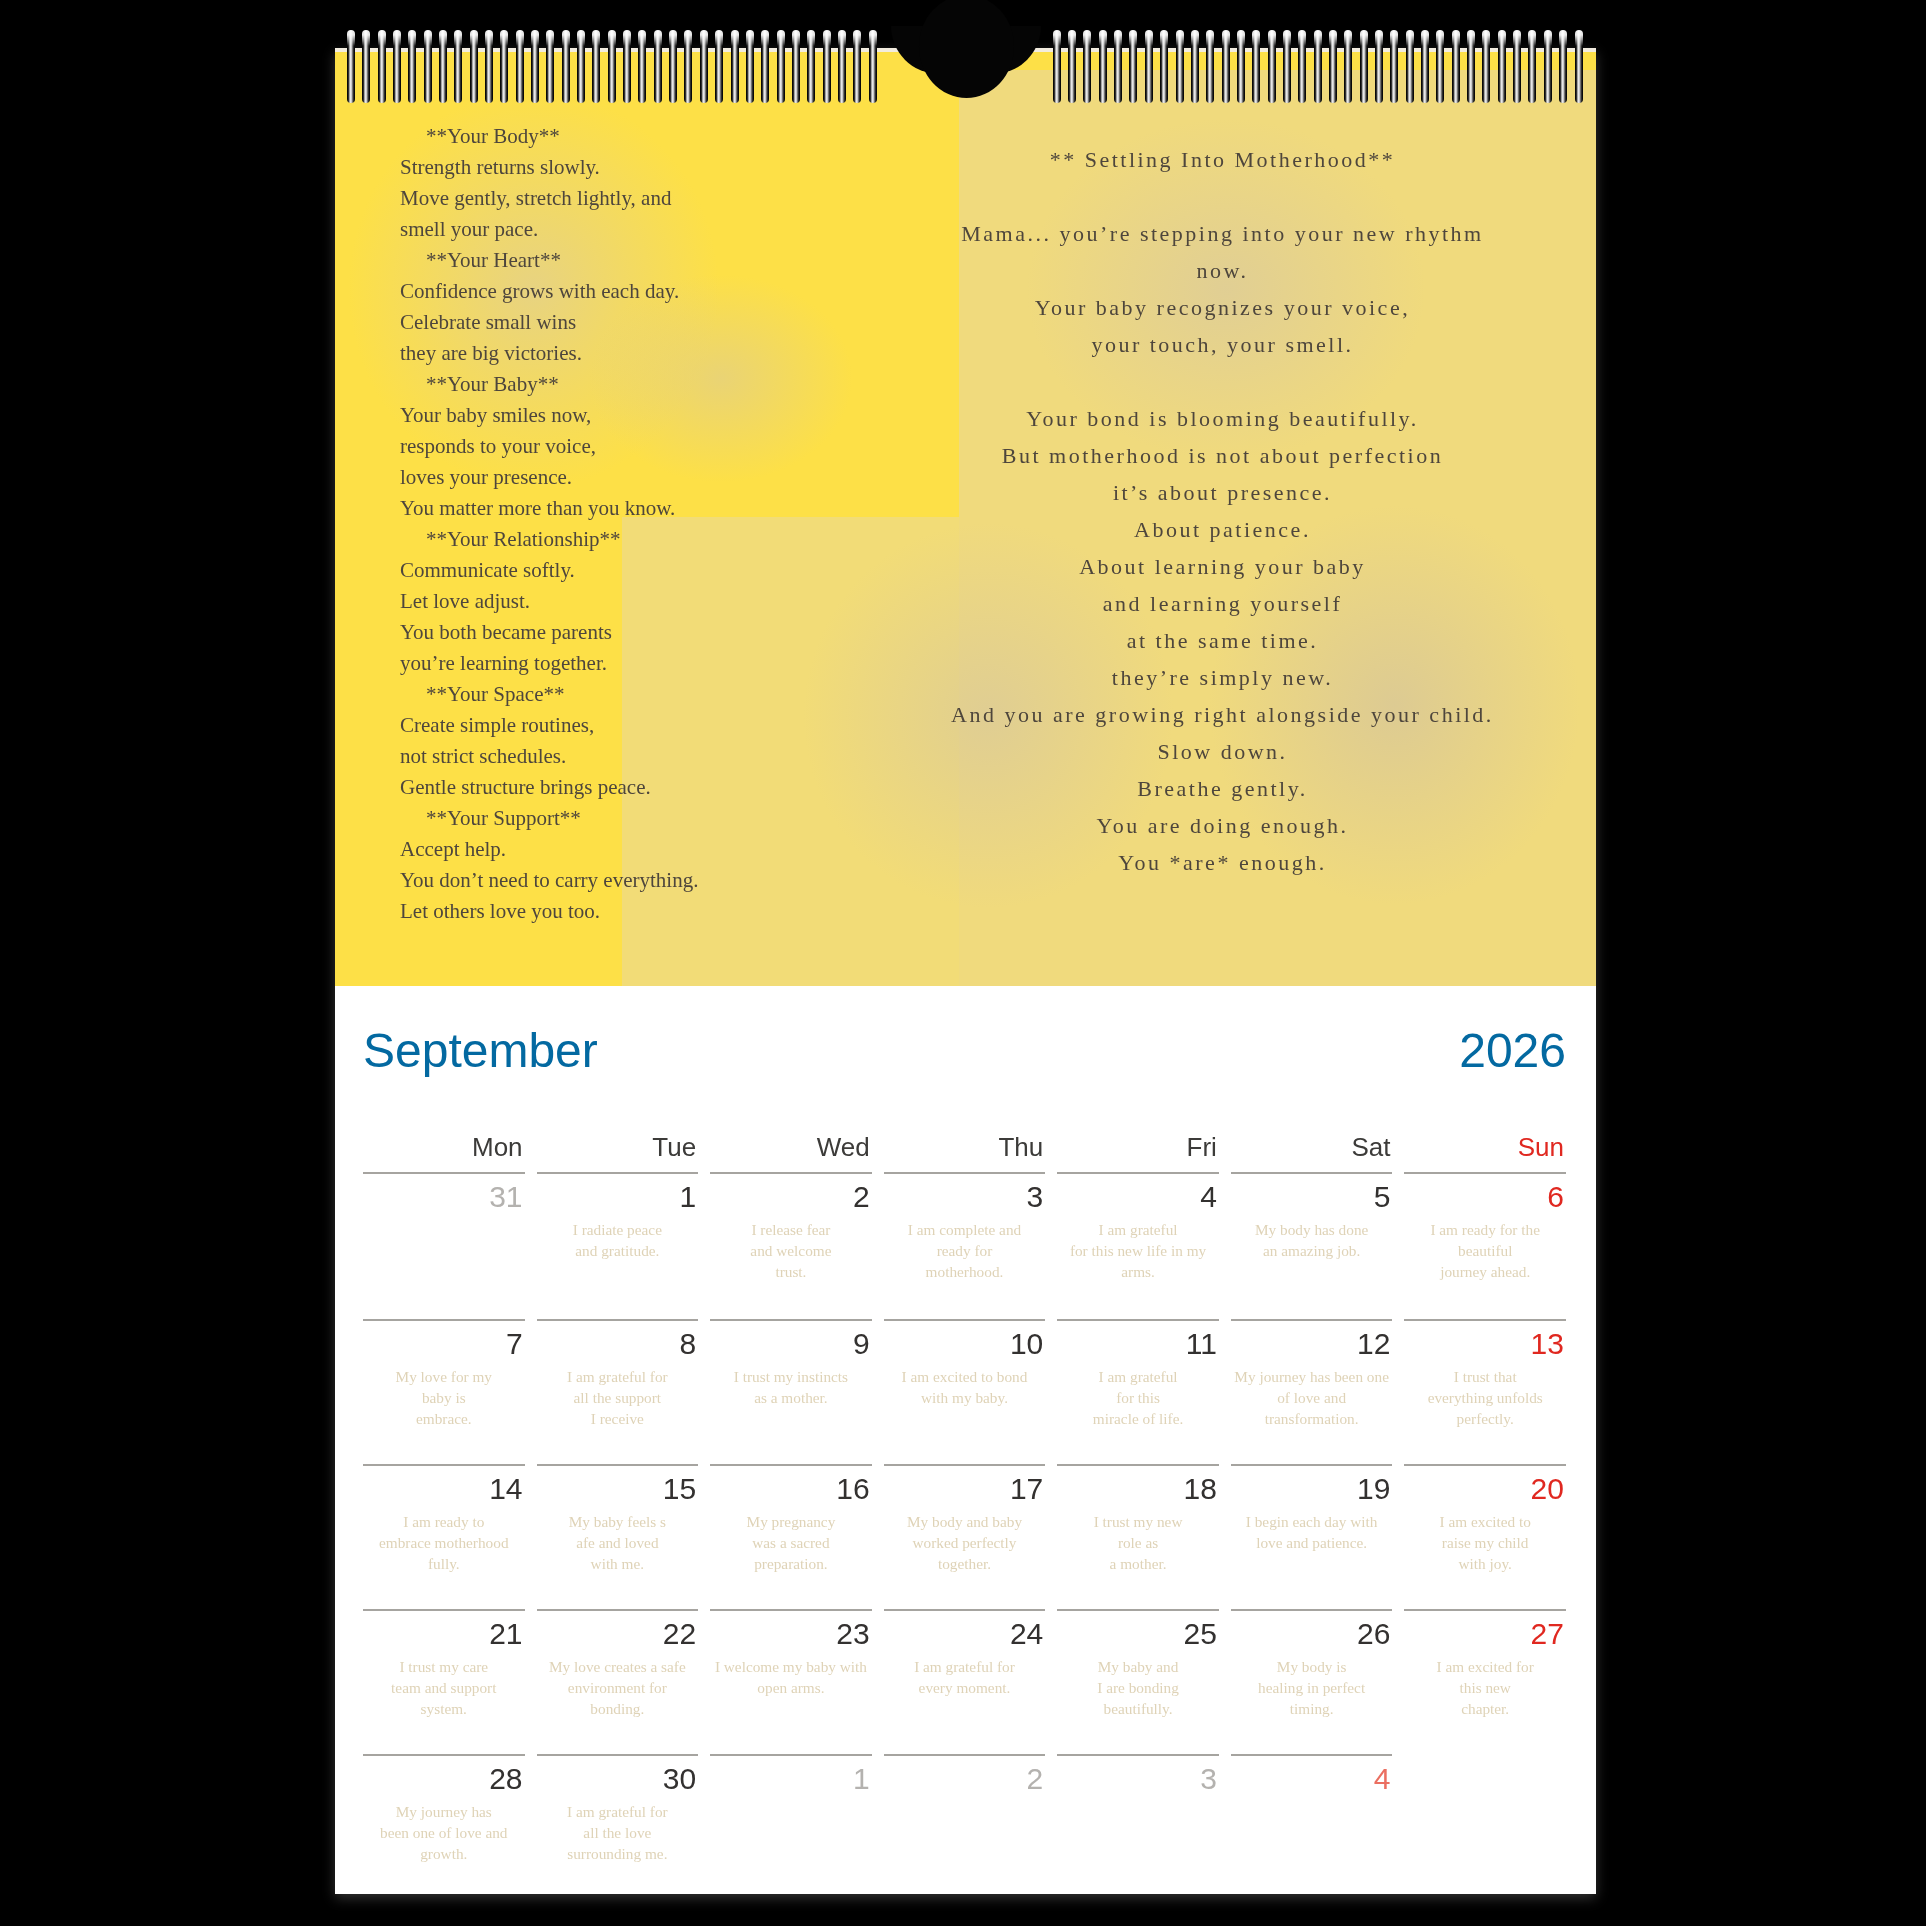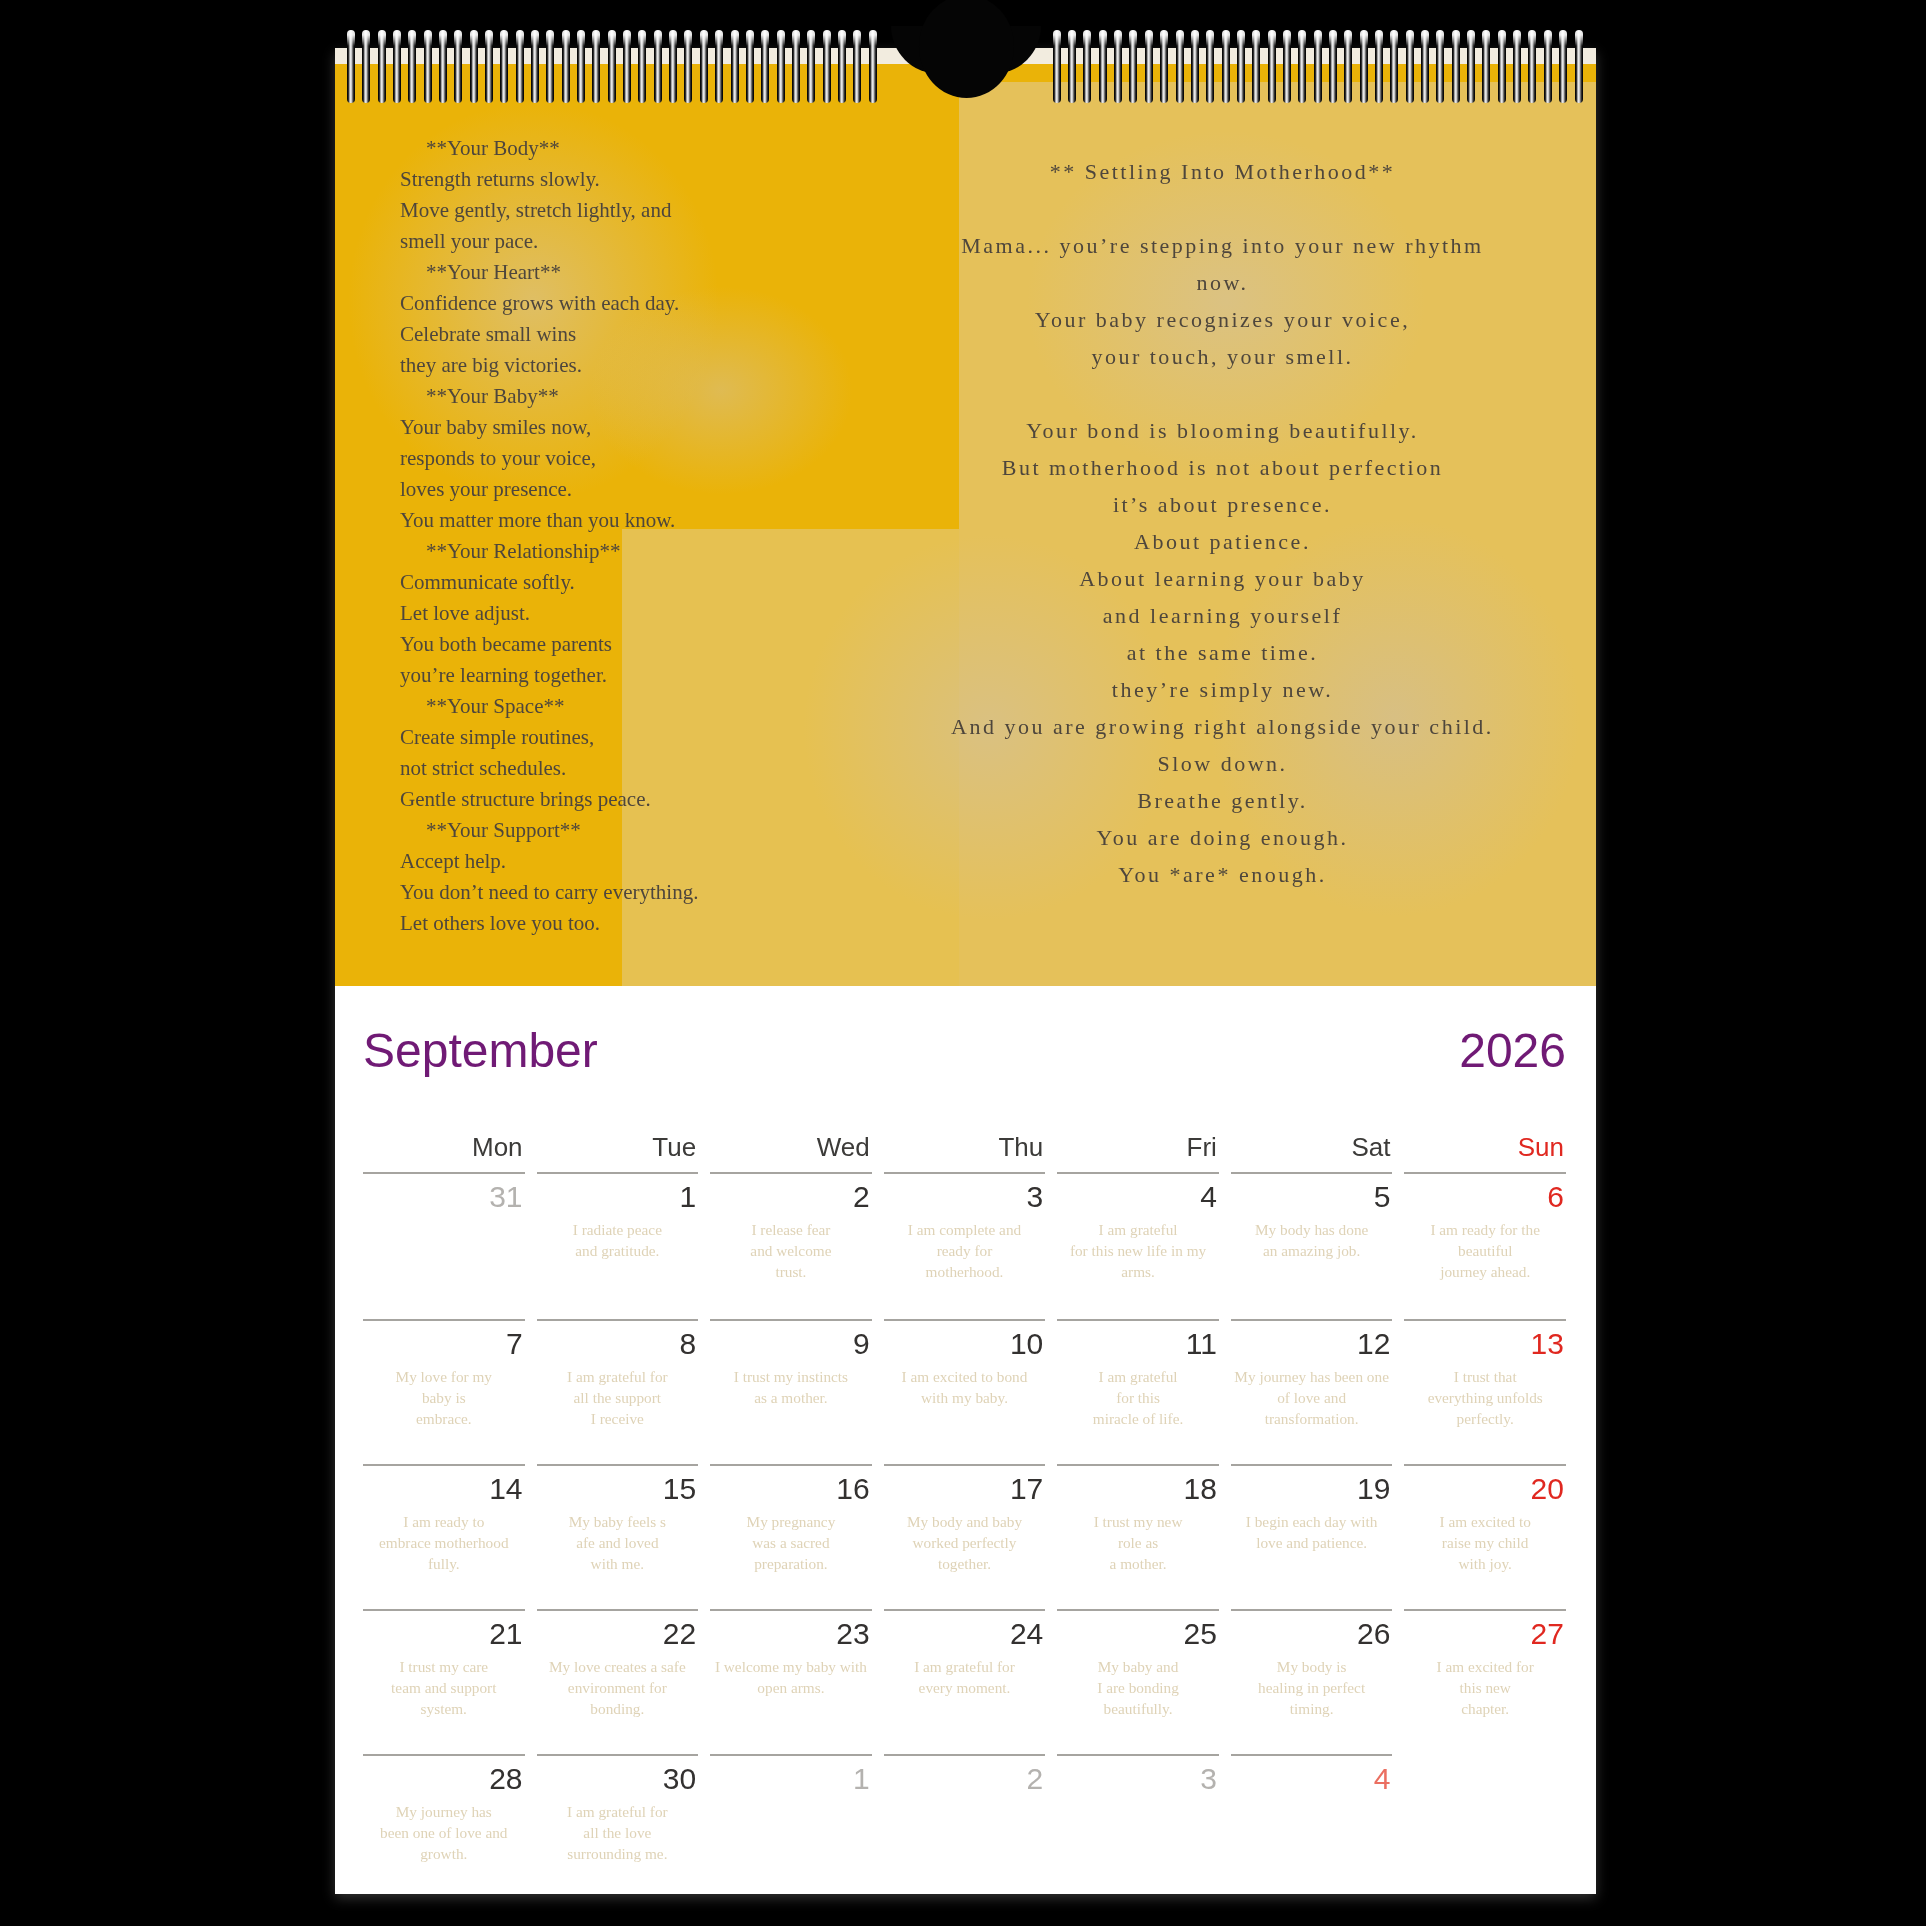--- a/index.html
+++ b/index.html
@@ -16,37 +16,37 @@
   .loop{position:absolute;top:0;width:8px;height:73px;border-radius:4px;
         background:
           linear-gradient(180deg,rgba(255,255,255,.9) 0 5px,rgba(255,255,255,0) 16px),
           linear-gradient(90deg,#000 0%,#161616 16%,#cfcfcf 36%,#fafafa 50%,#8f8f8f 64%,#121212 86%,#000 100%);}
   .hanger-shoulder{position:absolute;left:556px;top:-22px;width:150px;height:48px;
         background:#050505;border-radius:0 0 59px 59px;z-index:6;}
   .hanger-ring{position:absolute;left:584px;top:-53px;width:95px;height:103px;
         background:#050505;border-radius:50%;z-index:7;}
 
   
-  .top-page{position:absolute;left:0;top:16px;width:100%;height:938px;
-            background:#eab308;overflow:hidden;}
+  .top-page{position:absolute;left:0;top:4px;width:100%;height:938px;
+            background:#fde047;overflow:hidden;}
   .blob{position:absolute;border-radius:50%;pointer-events:none;}
   .ov{position:absolute;pointer-events:none;}
   .txtcol{position:absolute;z-index:2;color:#4e463c;
           font-family:"Liberation Serif","DejaVu Serif",serif;}
   .left-col{left:65px;top:69px;width:594px;font-size:21px;line-height:31px;text-align:left;}
   .left-col .hdr{padding-left:26px;}
   .right-col{left:551px;top:89px;width:673px;font-size:22px;line-height:37px;
              text-align:center;letter-spacing:2.5px;}
 
   
   .bottom-page{position:absolute;left:0;top:938px;width:100%;height:908px;
                background:#ffffff;box-sizing:border-box;
                padding:36px 30px 0 28px;overflow:hidden;}
   .title-row{display:flex;justify-content:space-between;align-items:center;
-             height:57px;font-size:48px;line-height:57px;color:#701a75;}
+             height:57px;font-size:48px;line-height:57px;color:#0369a1;}
   .grid{margin-top:53px;display:grid;grid-template-columns:repeat(7,1fr);
         column-gap:12px;}
   .hcell{text-align:right;padding:0 2px 10px 0;font-size:26px;line-height:30px;
          color:#3c3b39;border-bottom:2px solid #a6a4a0;}
   .hcell.sun{color:#e02820;}
   .dcell{height:145px;border-top:2px solid #a6a4a0;box-sizing:border-box;}
   .dcell.row0{border-top:none;}
   .dnum{padding:6px 2px 0 0;text-align:right;font-size:30px;line-height:34px;color:#333130;}
   .dnum.muted{color:#b4b2af;}
   .dnum.sun{color:#e02820;}

